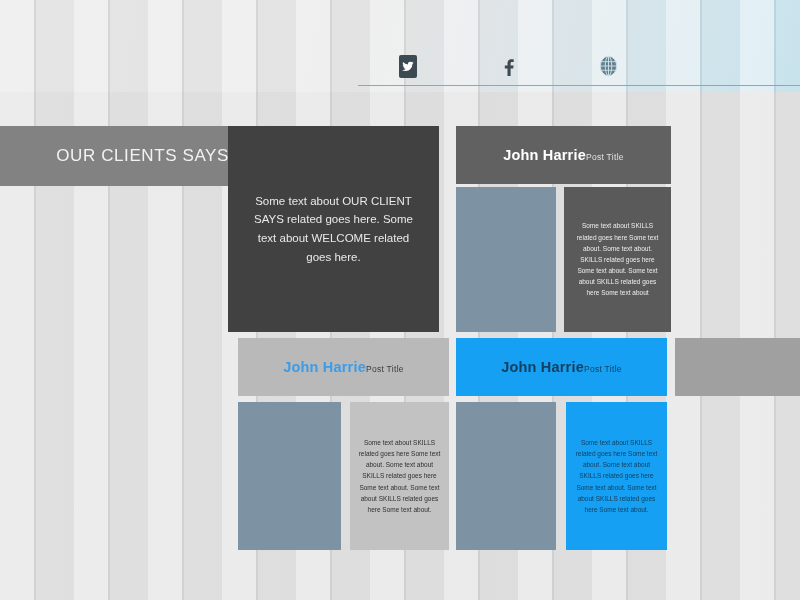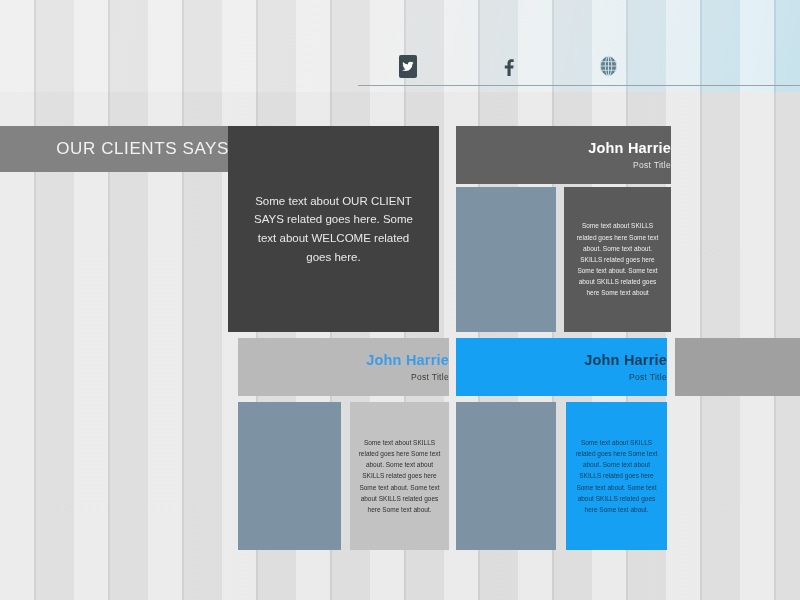--- a/index.html
+++ b/index.html
@@ -56,21 +56,21 @@
   .icon-sq svg { display:block; }
   .icon-flat svg { display:block; }
 
   .hr-under-icons {
     position:absolute; left:358px; top:85px; width:442px; height:1px;
     background:#9aa3a8;
   }
 
   
   .heading-band {
-    position:absolute; left:0; top:126px; width:233px; height:46px;
+    position:absolute; left:0; top:126px; width:233px; height:60px;
     background:#828282;
     display:flex; align-items:center; justify-content:flex-end;
     padding-right:4px;
     text-align:right;
   }
   .heading-band span {
     color:#f2f2f2; font-size:17px; letter-spacing:.6px; font-weight:400;
   }
 
   
@@ -80,21 +80,21 @@
     display:flex; align-items:center; justify-content:center;
     padding:0 24px;
   }
   .intro-panel p {
     color:#e9e9e9; font-size:11.5px; line-height:1.62; text-align:center;
   }
 
   
   .card-head {
     position:absolute;
-    display:flex; flex-direction:column; align-items:flex-end; justify-content:center;
+    display:flex; flex-direction:row; align-items:center; justify-content:center;
   }
   .card-head .name { font-size:14.5px; font-weight:bold; letter-spacing:.2px; }
   .card-head .sub  { font-size:8.5px; margin-top:4px; letter-spacing:.3px; }
 
   
   #head-a { left:456px; top:126px; width:215px; height:58px; background:#616161; }
   #head-a .name { color:#ffffff; }
   #head-a .sub  { color:#e2e2e2; }
 
   

